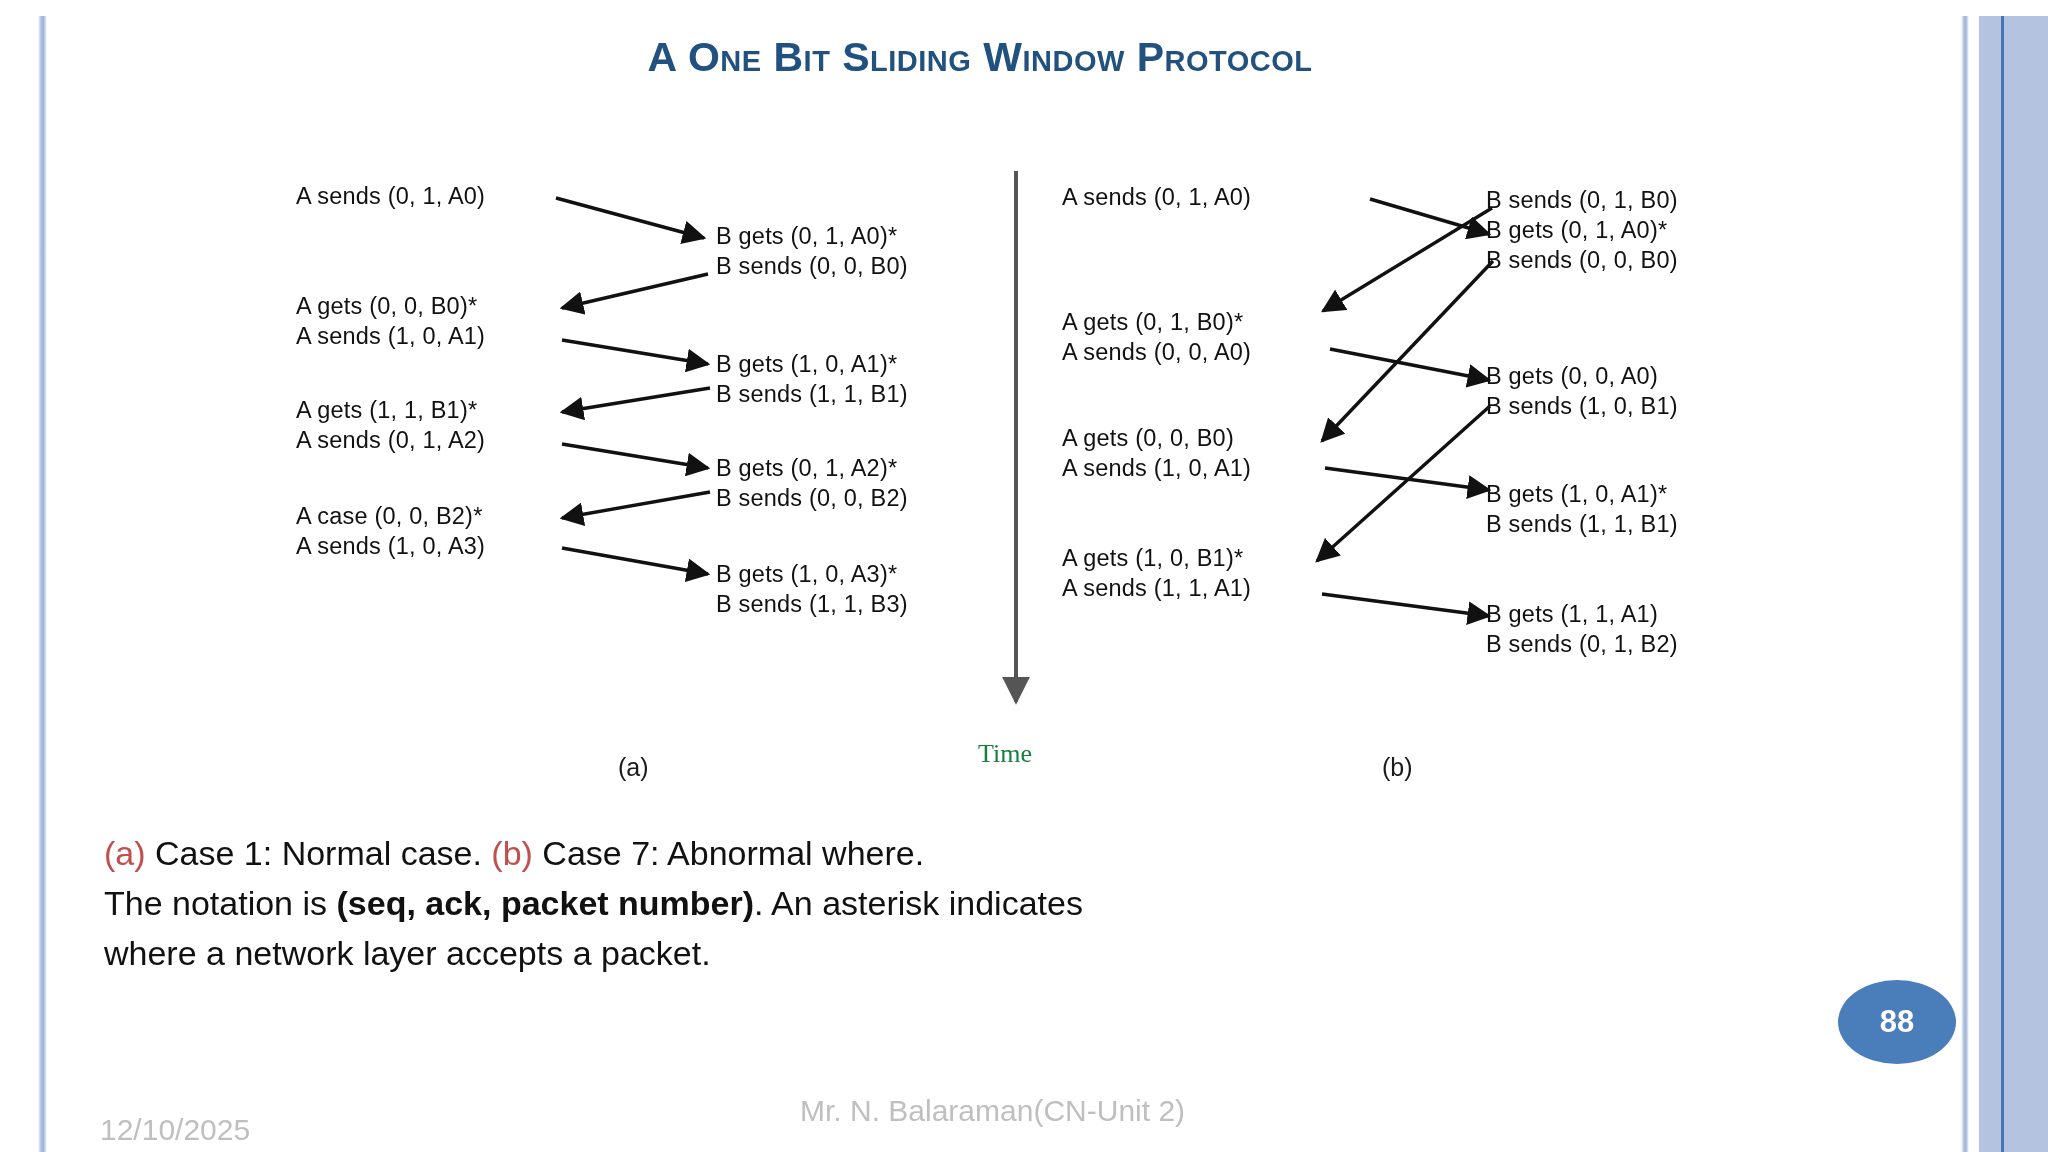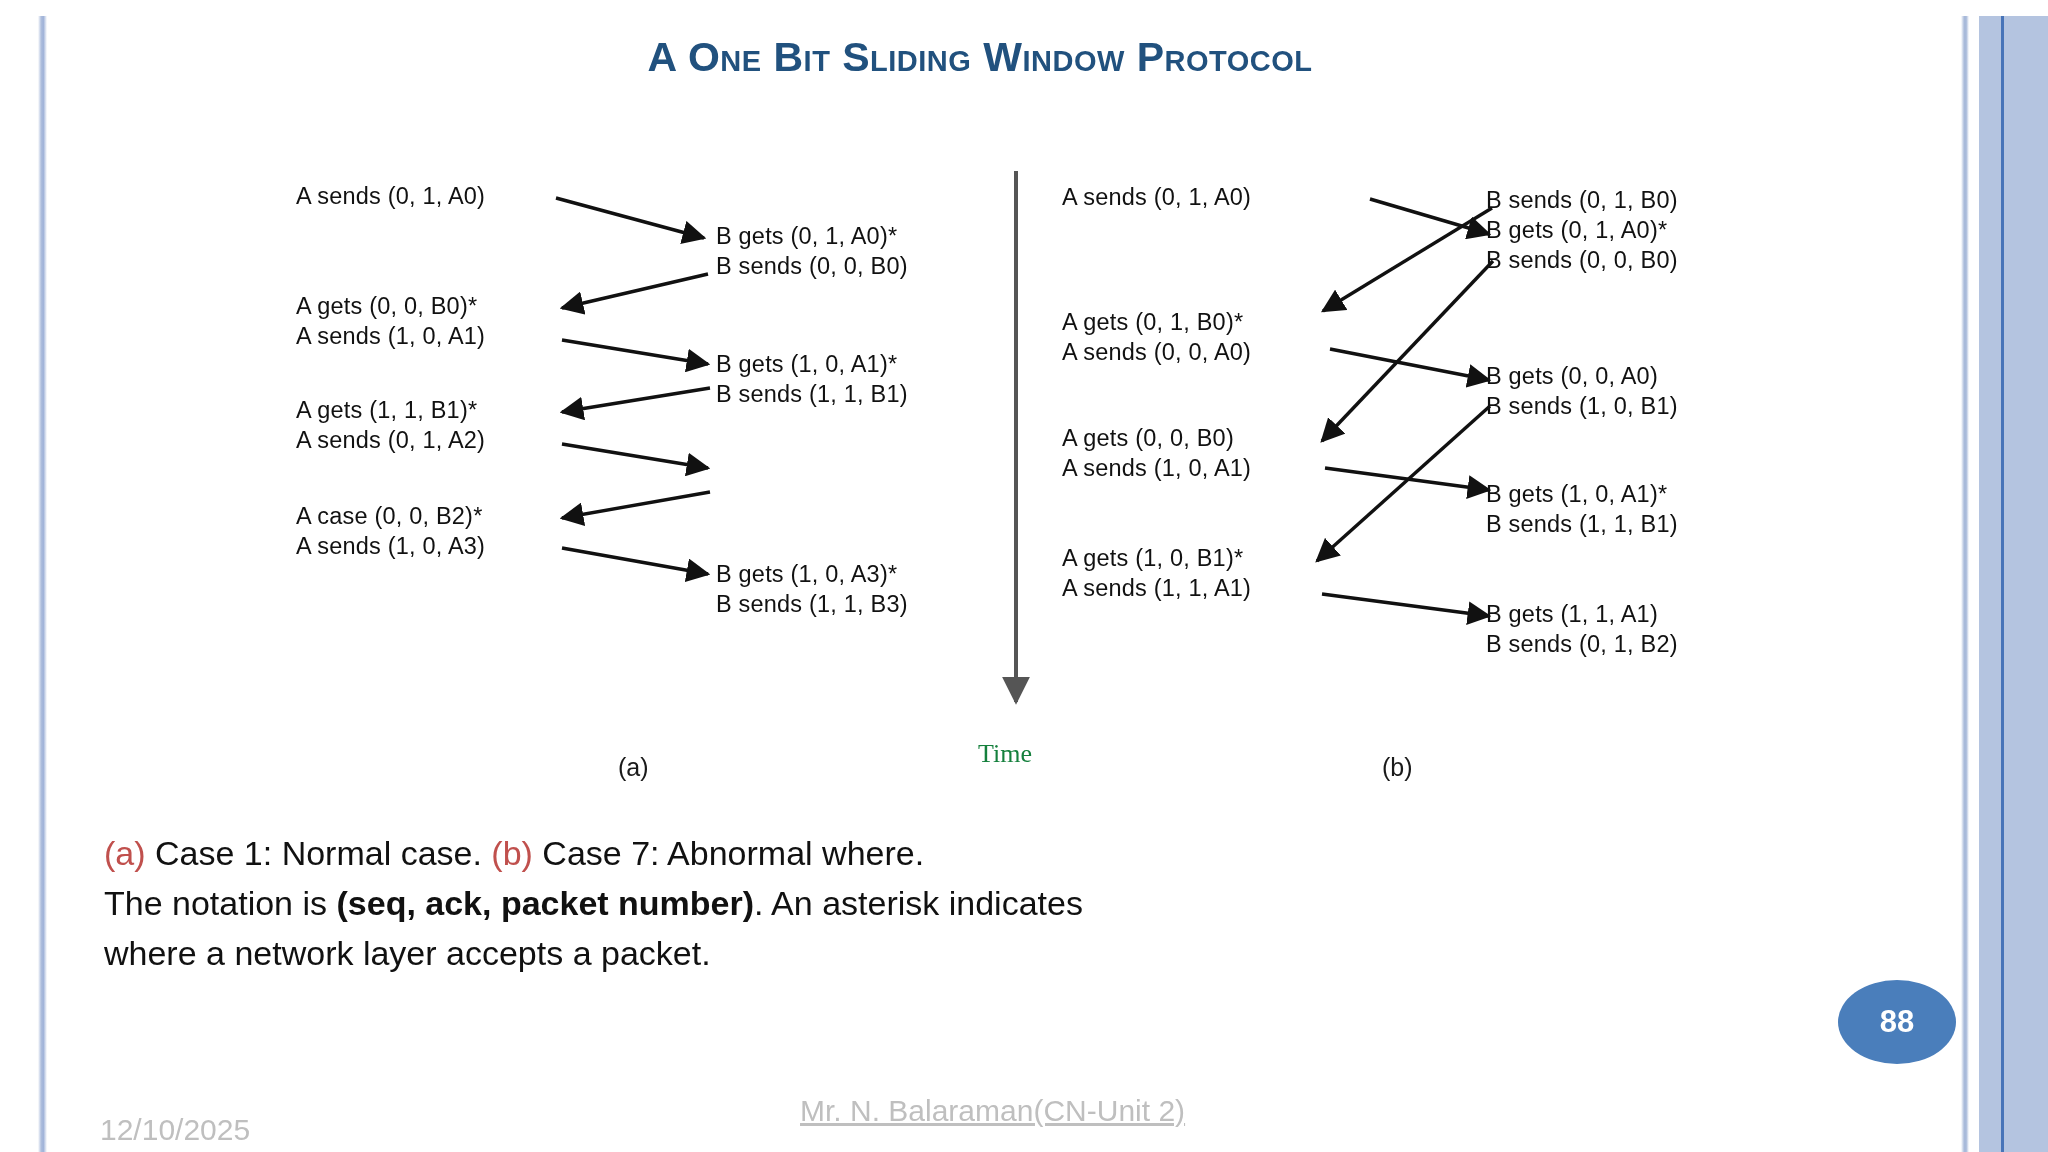--- a/index.html
+++ b/index.html
@@ -107,21 +107,21 @@
   #caption .bold { font-weight: bold; }
 
   
   .footer-text {
     position: absolute;
     font-family: "Liberation Sans", sans-serif;
     font-size: 30px;
     color: #bfbfbf;
   }
   #footer-date   { left: 100px;  top: 1078px; margin-top: 19px; }
-  #footer-author { left: 800px;  top: 1078px; text-decoration: underline; }
+  #footer-author { left: 800px;  top: 1078px; }
 
   
   #slide-number {
     position: absolute;
     left: 1838px;
     top: 964px;
     width: 118px;
     height: 84px;
     border-radius: 50%;
     background: #4a7ebb;
@@ -192,20 +192,24 @@
   </div>
 
   <div class="dlabel right" style="left:716px; top:205px;">
     <div>B gets (0, 1, A0)*</div>
     <div>B sends (0, 0, B0)</div>
   </div>
   <div class="dlabel right" style="left:716px; top:333px;">
     <div>B gets (1, 0, A1)*</div>
     <div>B sends (1, 1, B1)</div>
   </div>
+  <div class="dlabel right" style="left:716px; top:437px;">
+    <div>B gets (0, 1, A2)*</div>
+    <div>B sends (0, 0, B2)</div>
+  </div>
   <div class="dlabel right" style="left:716px; top:543px;">
     <div>B gets (1, 0, A3)*</div>
     <div>B sends (1, 1, B3)</div>
   </div>
 
   <div class="panel-label" style="left:618px; top:737px;">(a)</div>
 
   <div class="time-label" style="left:978px; top:723px;">Time</div>
 
   <div class="dlabel lead" style="left:1062px; top:166px;">

